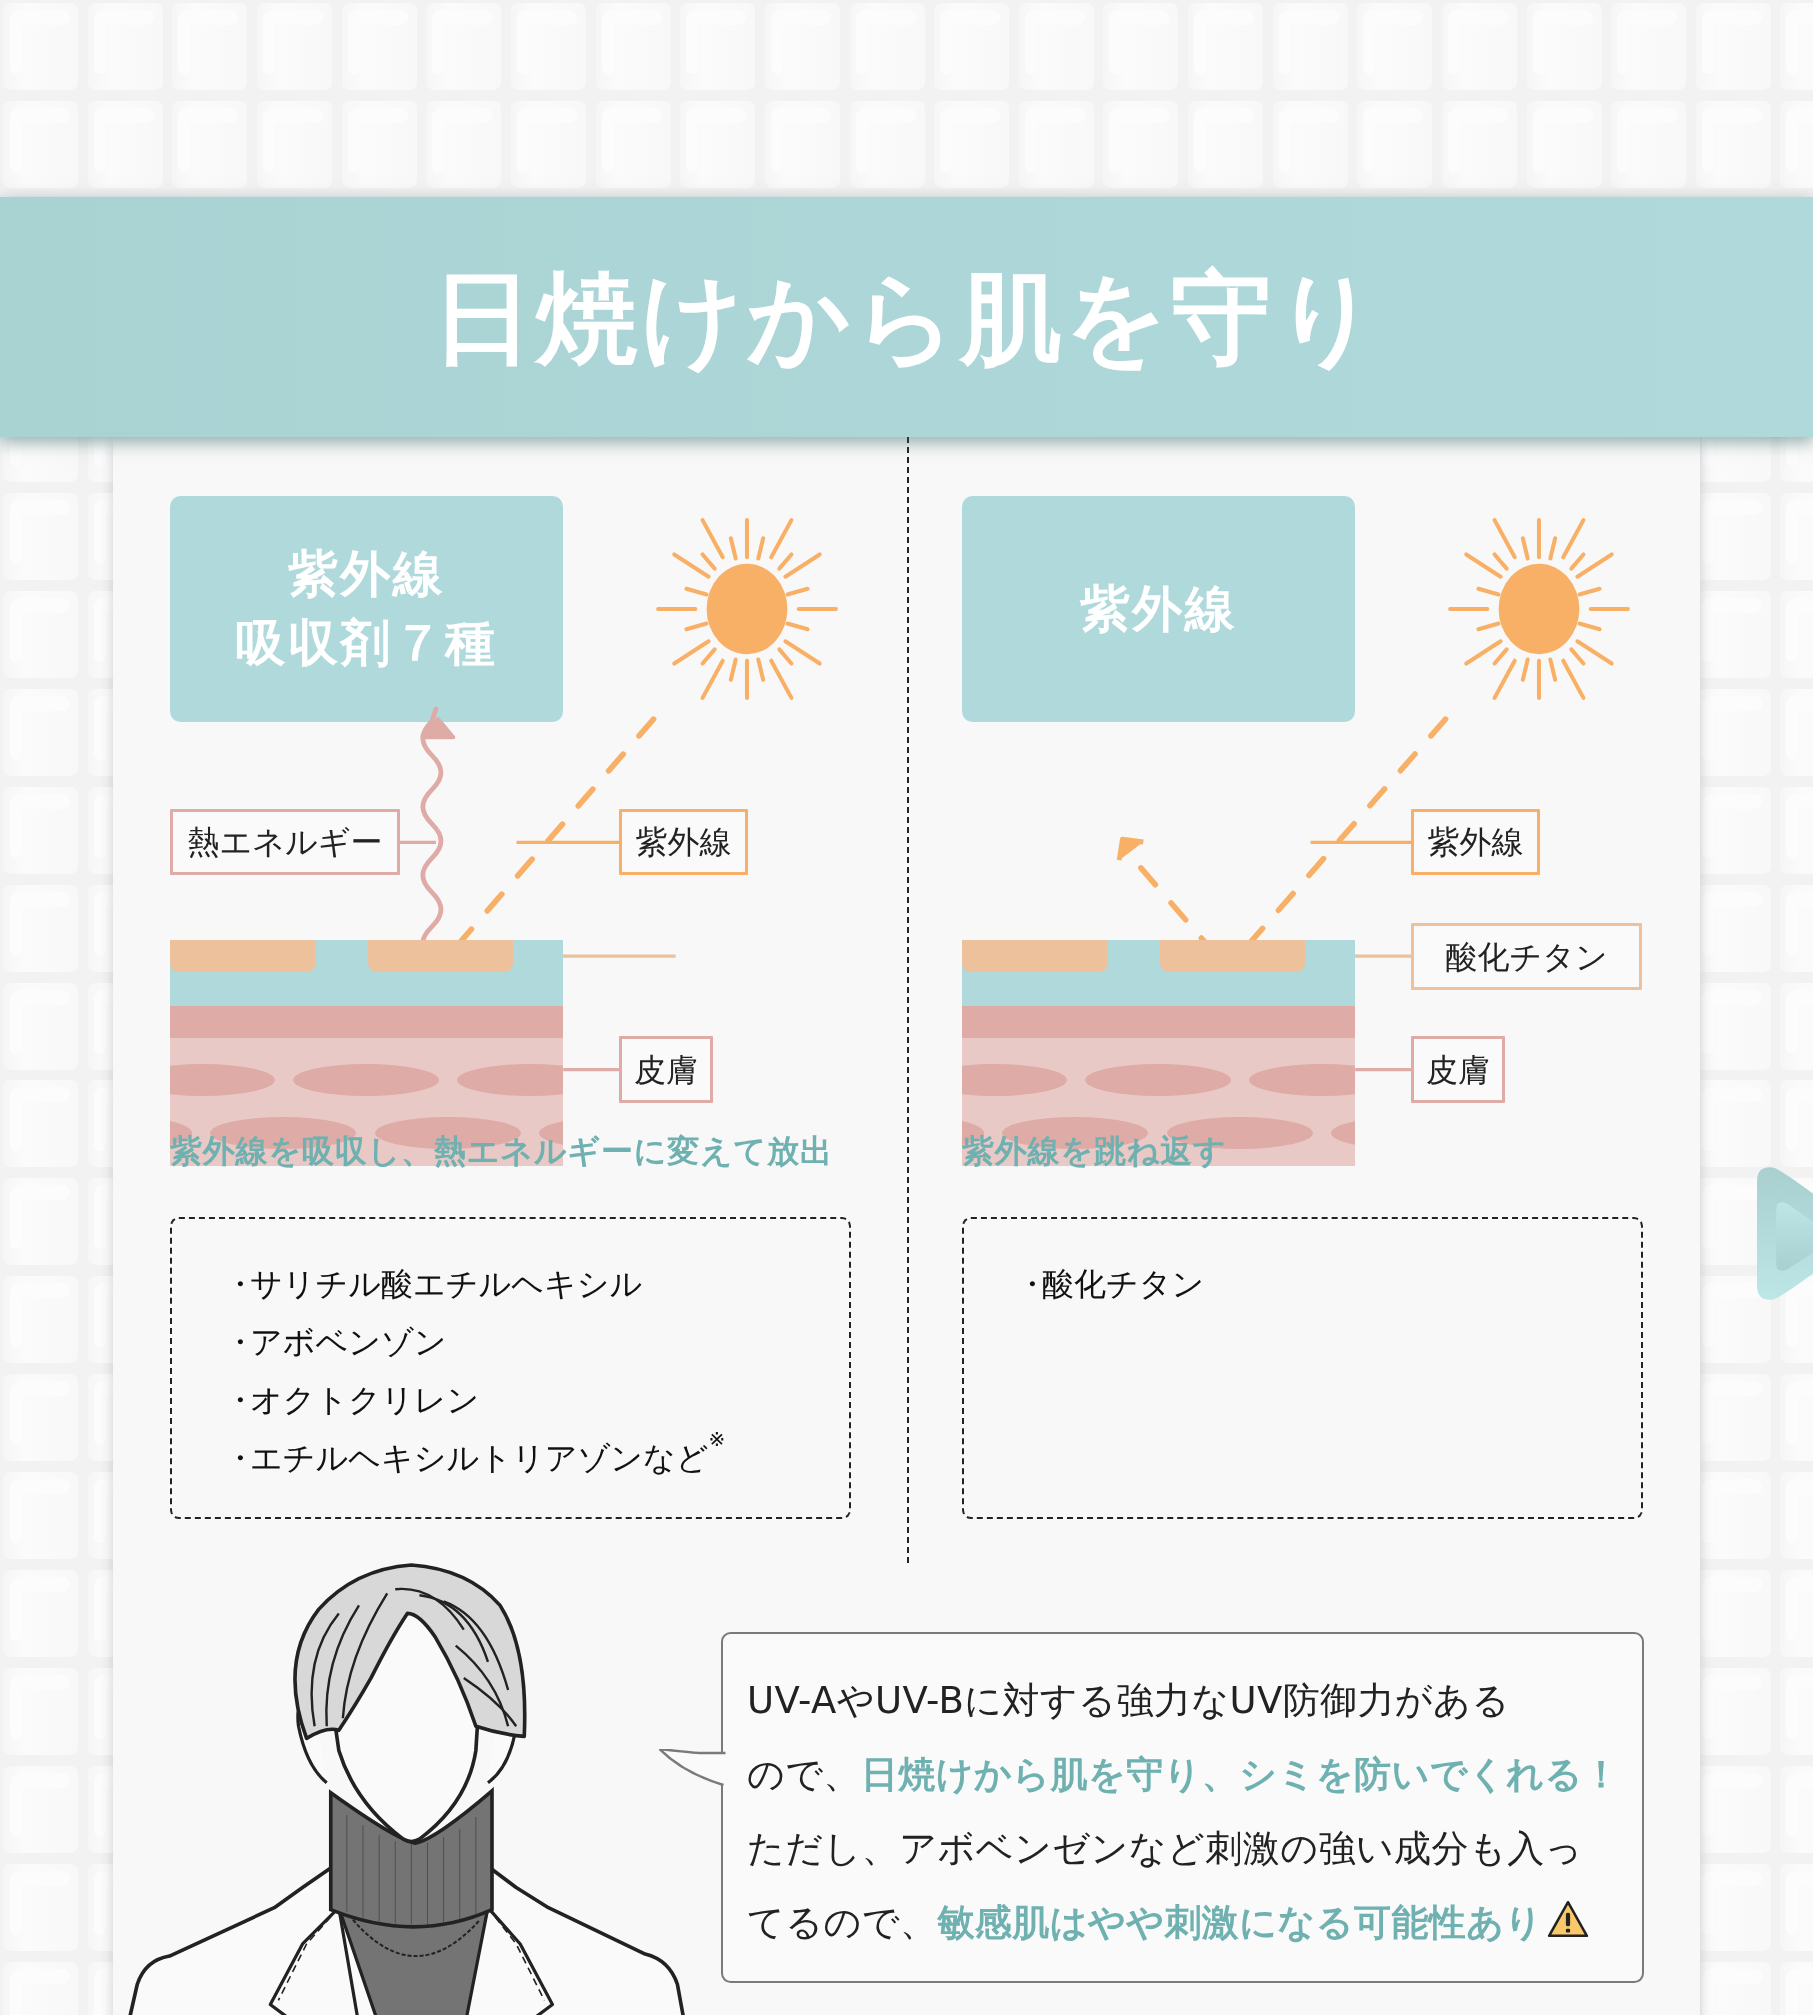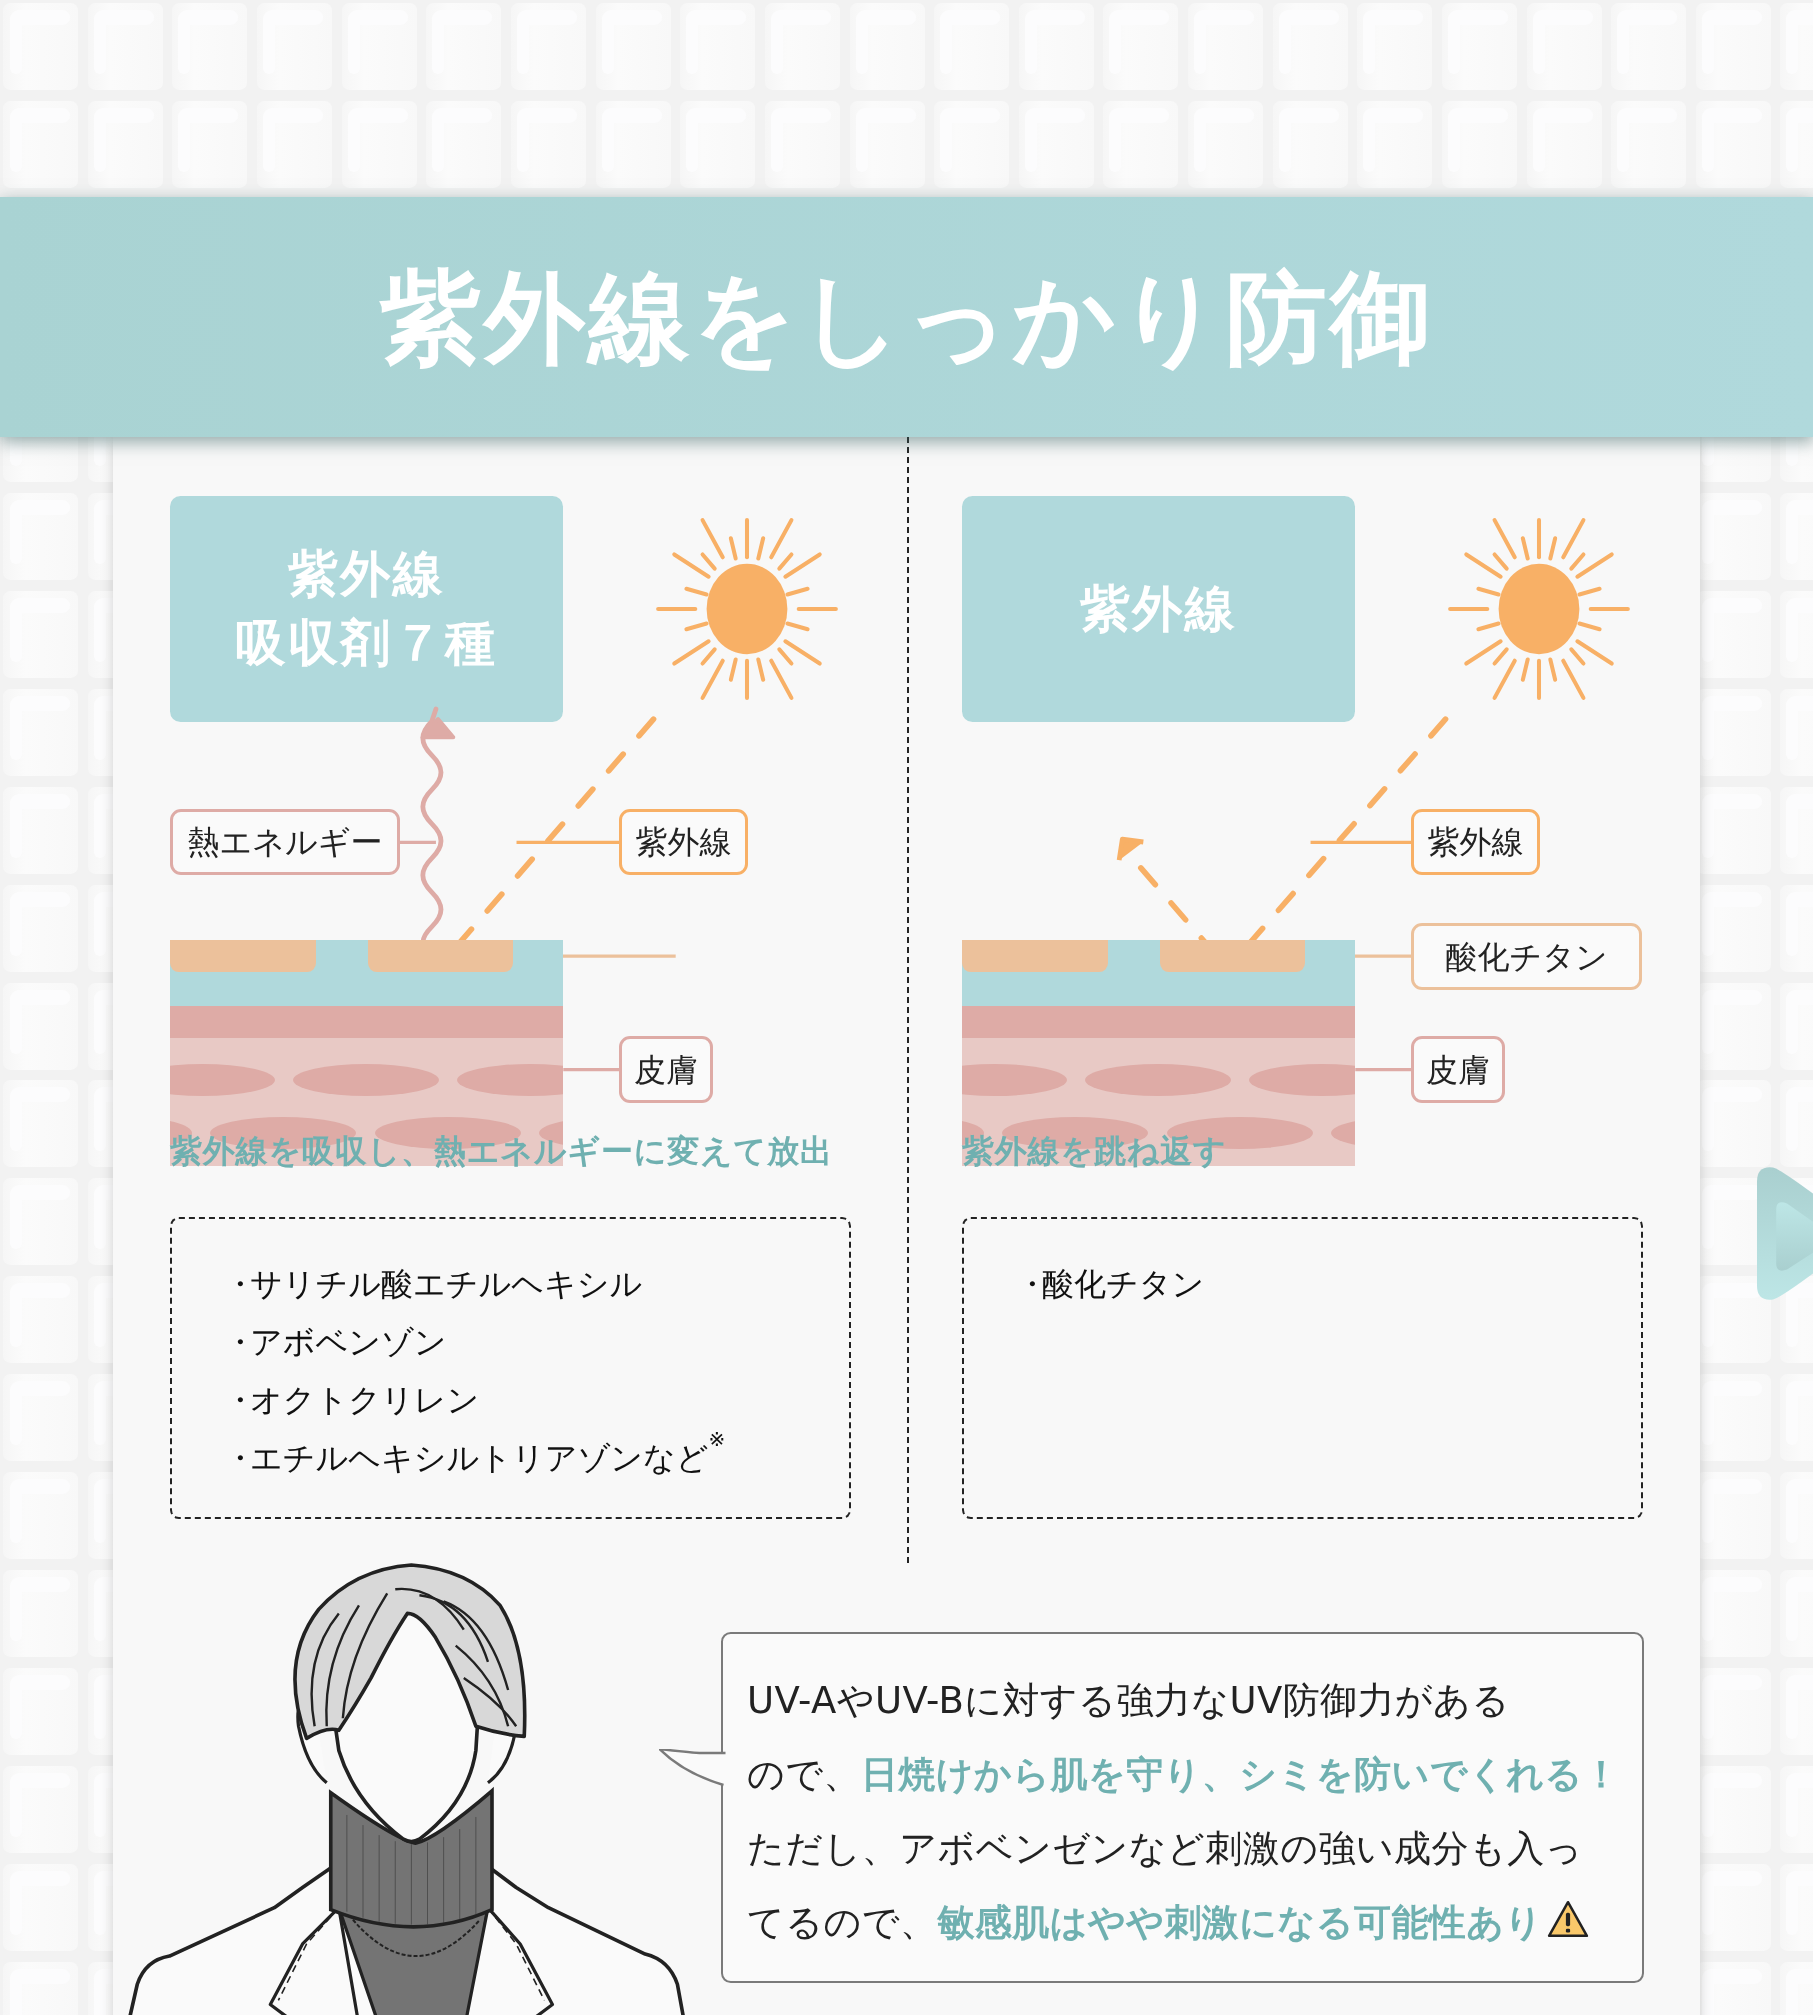--- a/index.html
+++ b/index.html
@@ -30,21 +30,21 @@
 
   .title-box { position:absolute; left:0; top:59px; width:393px; height:226px;
           background:#b0d9dc; border-radius:10.5px; display:flex; flex-direction:column;
           align-items:center; justify-content:center; }
   .title-box span { display:block; color:#ffffff; font-weight:bold; font-size:50px; line-height:69px; letter-spacing:2.4px; }
 
   .sun { position:absolute; left:476px; top:71px; width:202px; height:202px; }
 
   .diagram-svg { position:absolute; left:0; top:0; width:685px; height:806px; overflow:visible; }
 
-  .label-box { position:absolute; background:#fafafa; border:3.6px solid; border-radius:11px;
+  .label-box { position:absolute; background:#fafafa; border:3.6px solid; border-radius:1px;
           font-size:32px; line-height:1; display:flex; align-items:center; justify-content:center;
           color:#222; box-sizing:border-box; padding:0 12px; }
 
   .skin { position:absolute; left:0; top:503px; width:393px; height:226px; overflow:hidden; }
   .skin .blue { position:absolute; left:0; top:0; width:100%; height:66px; background:#b0d9dc; }
   .skin .patch { position:absolute; top:0; height:32px; background:#ecc19b; border-radius:0 0 8.9px 8.9px; }
   .skin .band { position:absolute; left:0; top:66px; width:100%; height:32px; background:#deaba6; }
   .skin .lower { position:absolute; left:0; top:98px; width:100%; height:128px; background:#e8c9c5; }
   .skin .cell { position:absolute; height:32px; background:#deaba6; border-radius:50%; }
 
@@ -530,21 +530,21 @@
     <div class="tile" style="left: 1273px; top: 1962px;"></div>
     <div class="tile" style="left: 1357px; top: 1962px;"></div>
     <div class="tile" style="left: 1442px; top: 1962px;"></div>
     <div class="tile" style="left: 1527px; top: 1962px;"></div>
     <div class="tile" style="left: 1611px; top: 1962px;"></div>
     <div class="tile" style="left: 1696px; top: 1962px;"></div>
     <div class="tile" style="left: 1780px; top: 1962px;"></div>
   </div>
 
 <div class="header-band">
-  <div class="header-title">紫外線をしっかり防御</div>
+  <div class="header-title">日焼けから肌を守り</div>
 </div>
 
 <div class="card">
 
   <div class="divider"></div>
 
   <div class="col left">
     <div class="title-box">
       <span>紫外線</span>
       <span>吸収剤７種</span>

